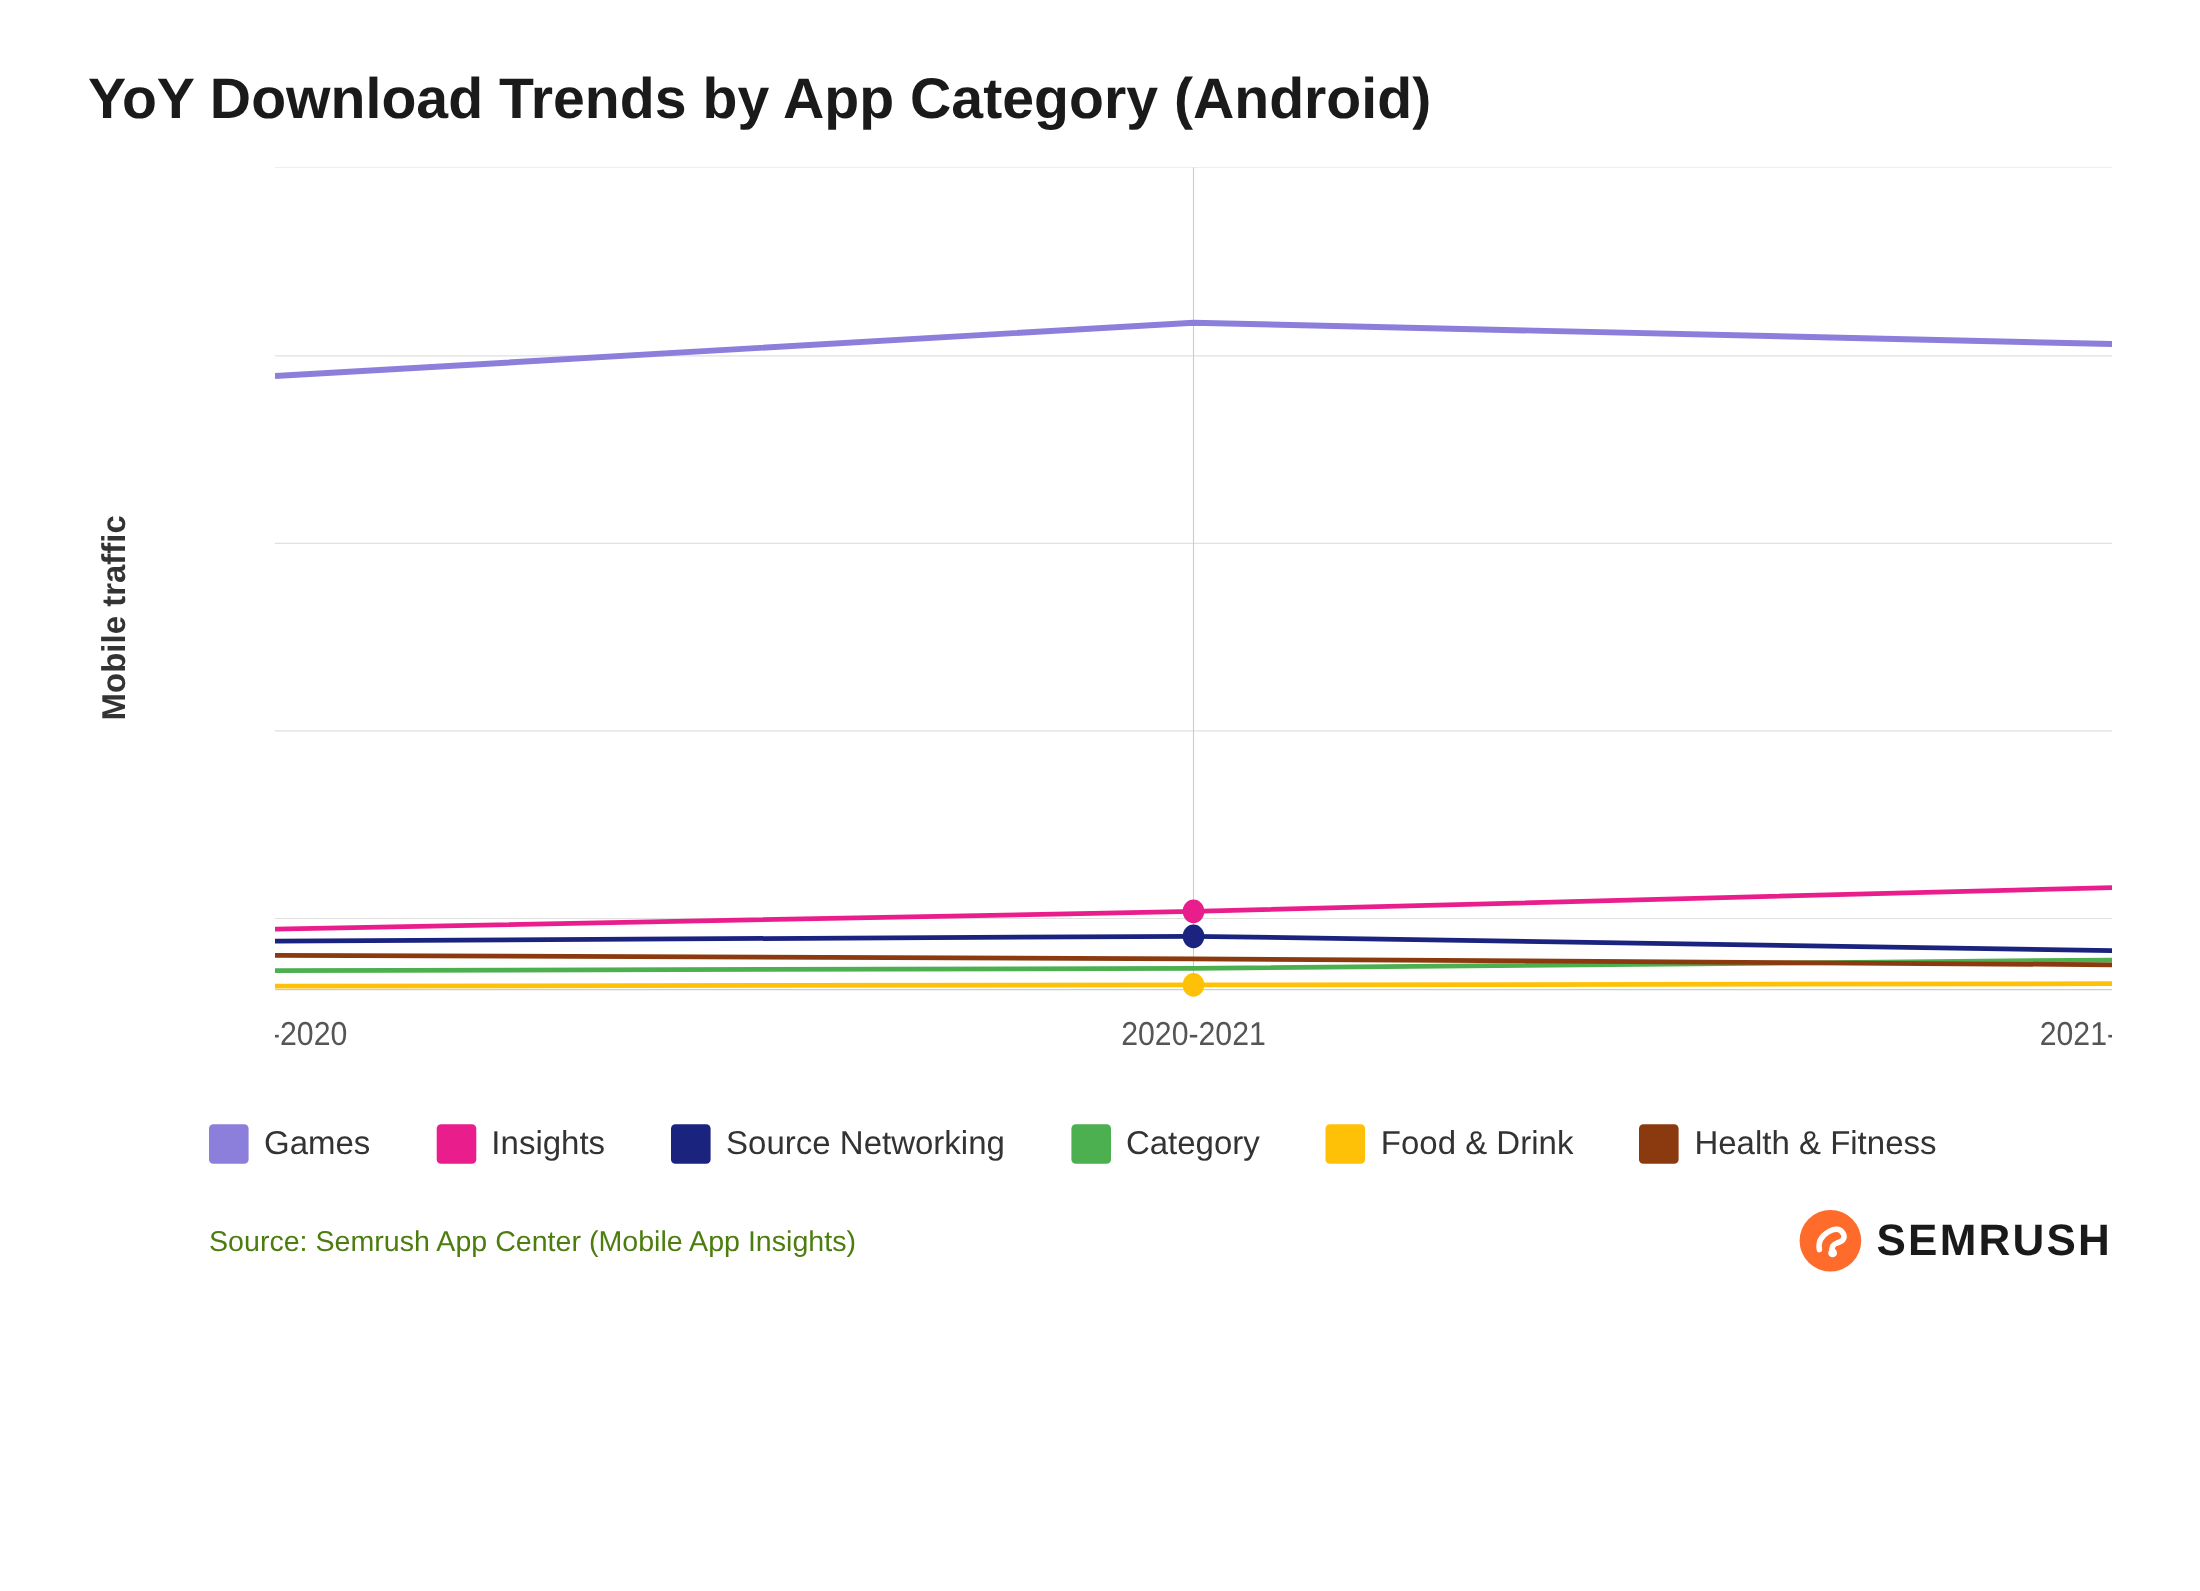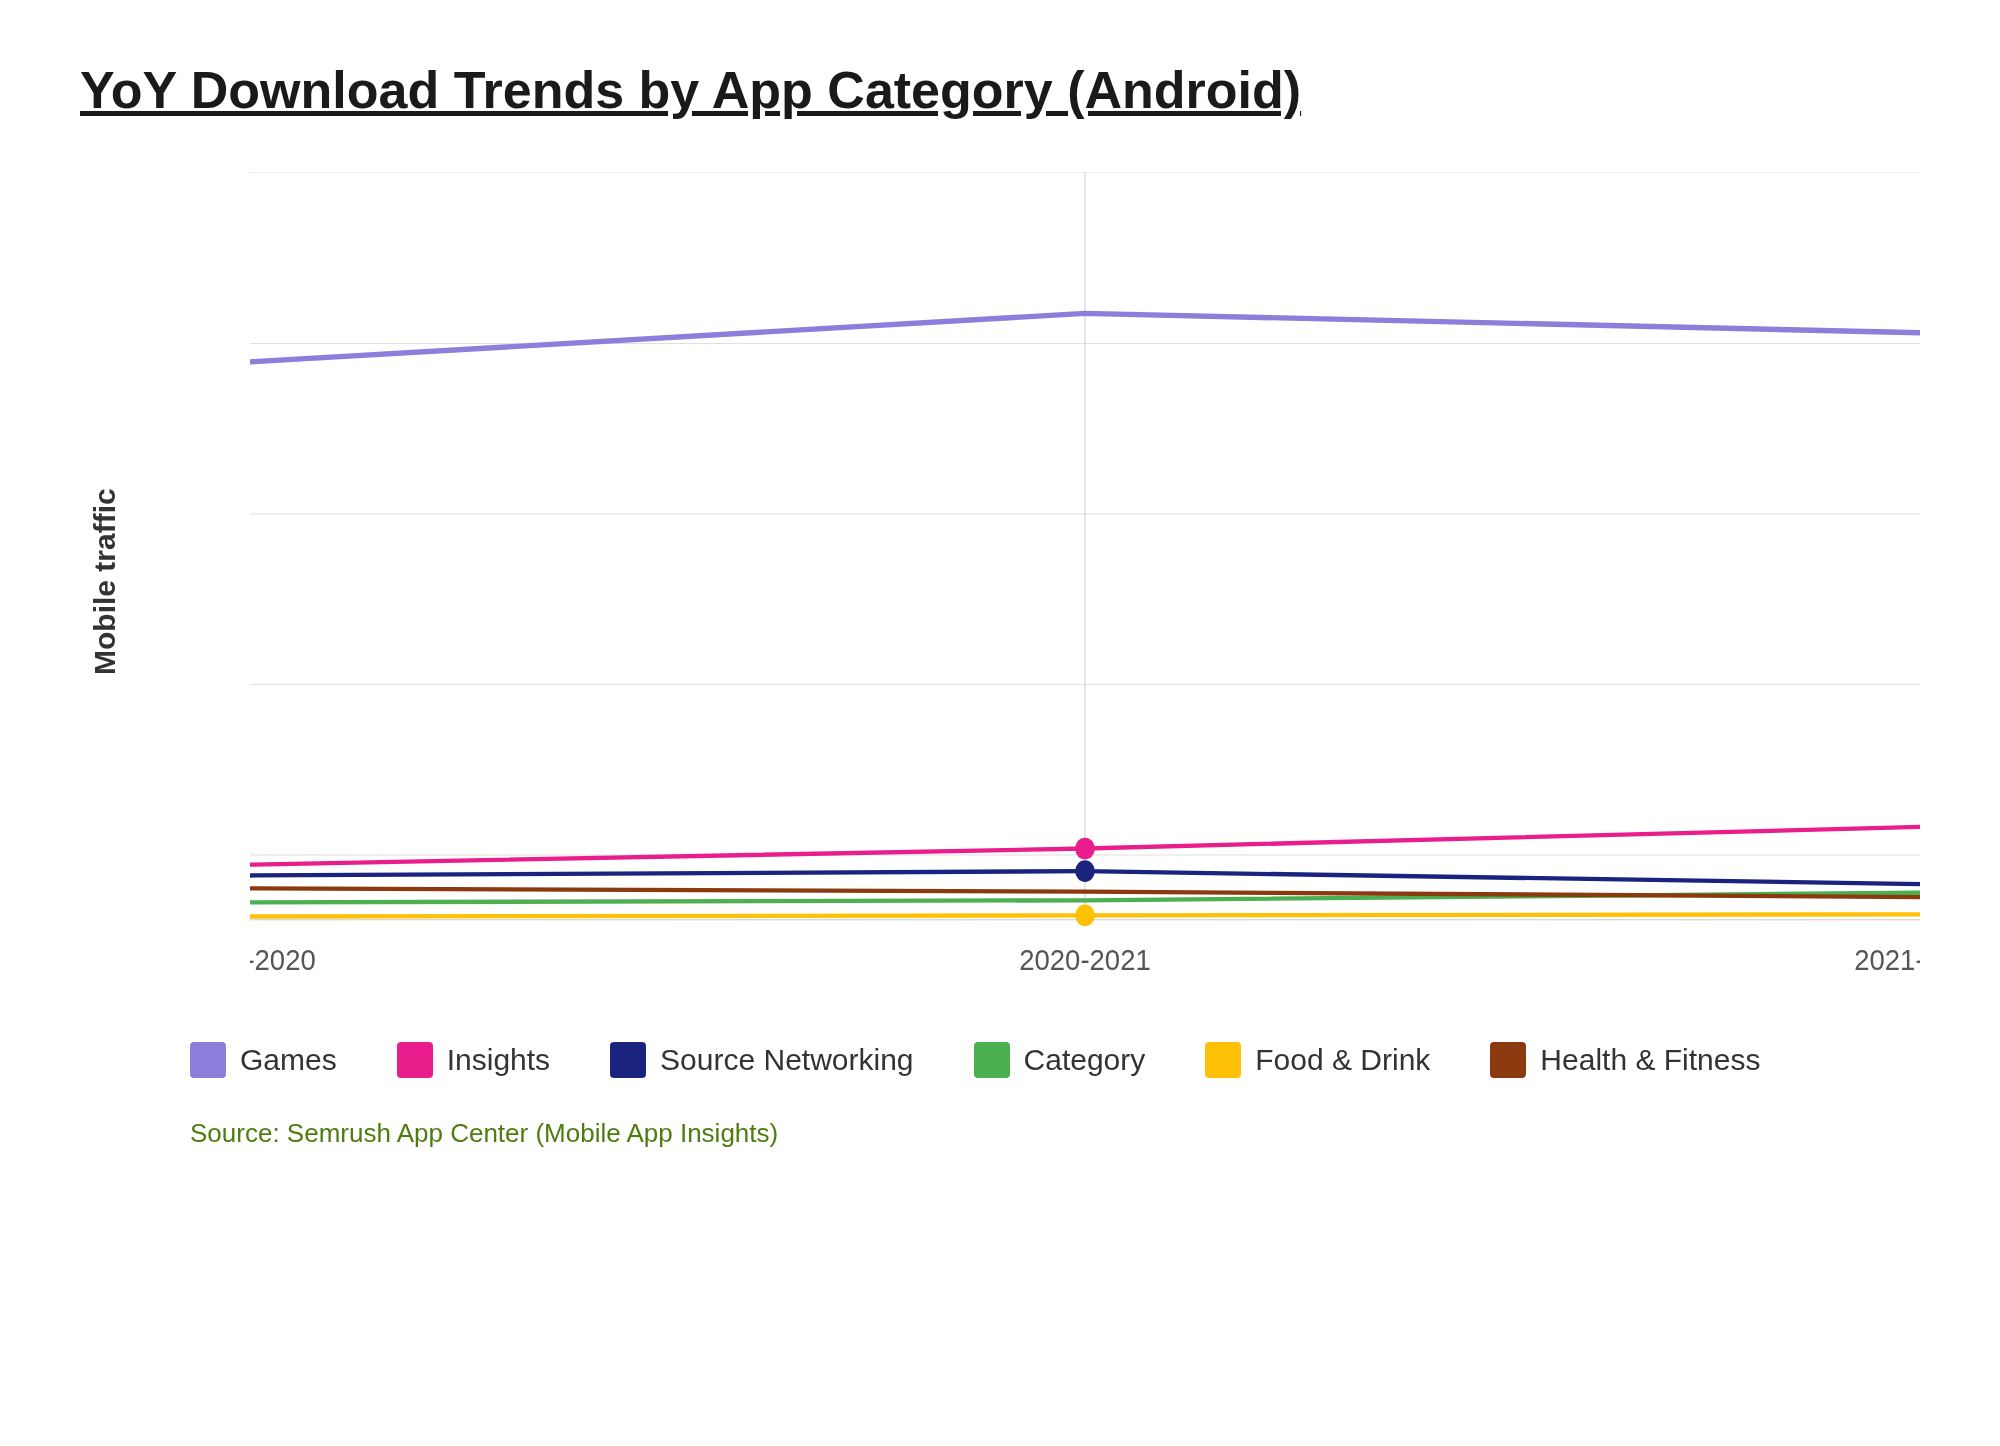--- a/index.html
+++ b/index.html
@@ -13,22 +13,21 @@
     .chart-container {
       width: 2000px;
       height: 1446px;
       padding: 60px 80px 80px 80px;
       position: relative;
     }
     .chart-title {
       font-size: 52px;
       font-weight: 700;
       color: #1a1a1a;
-      margin-bottom: 52px;
-      text-decoration: underline;
+      margin-bottom: 32px;
     }
     .chart-area {
       display: flex;
       width: 100%;
       height: 820px;
       position: relative;
     }
     .y-axis-label {
       writing-mode: vertical-rl;
       transform: rotate(180deg);
@@ -183,14 +182,22 @@
         <span>Food &amp; Drink</span>
       </div>
       <div class="legend-item">
         <div class="legend-color-box" style="background-color: rgb(139, 58, 16);"></div>
         <span>Health &amp; Fitness</span>
       </div>
     </div>
 
   <div class="footer-area">
     <div class="source-text">Source: Semrush App Center (Mobile App Insights)</div>
+    <div class="semrush-logo">
+      <svg class="semrush-icon" viewBox="0 0 60 60" xmlns="http://www.w3.org/2000/svg">
+        <circle cx="30" cy="30" r="28" fill="#ff6b2b"></circle>
+        <path d="M20 38 Q18 28 28 22 Q38 16 42 24 Q44 30 36 32 Q30 34 32 40" fill="none" stroke="white" stroke-width="5" stroke-linecap="round"></path>
+        <circle cx="32" cy="41" r="4" fill="white"></circle>
+      </svg>
+      <span class="semrush-text">SEMRUSH</span>
+    </div>
   </div>
 </div>
 
 </body></html>

